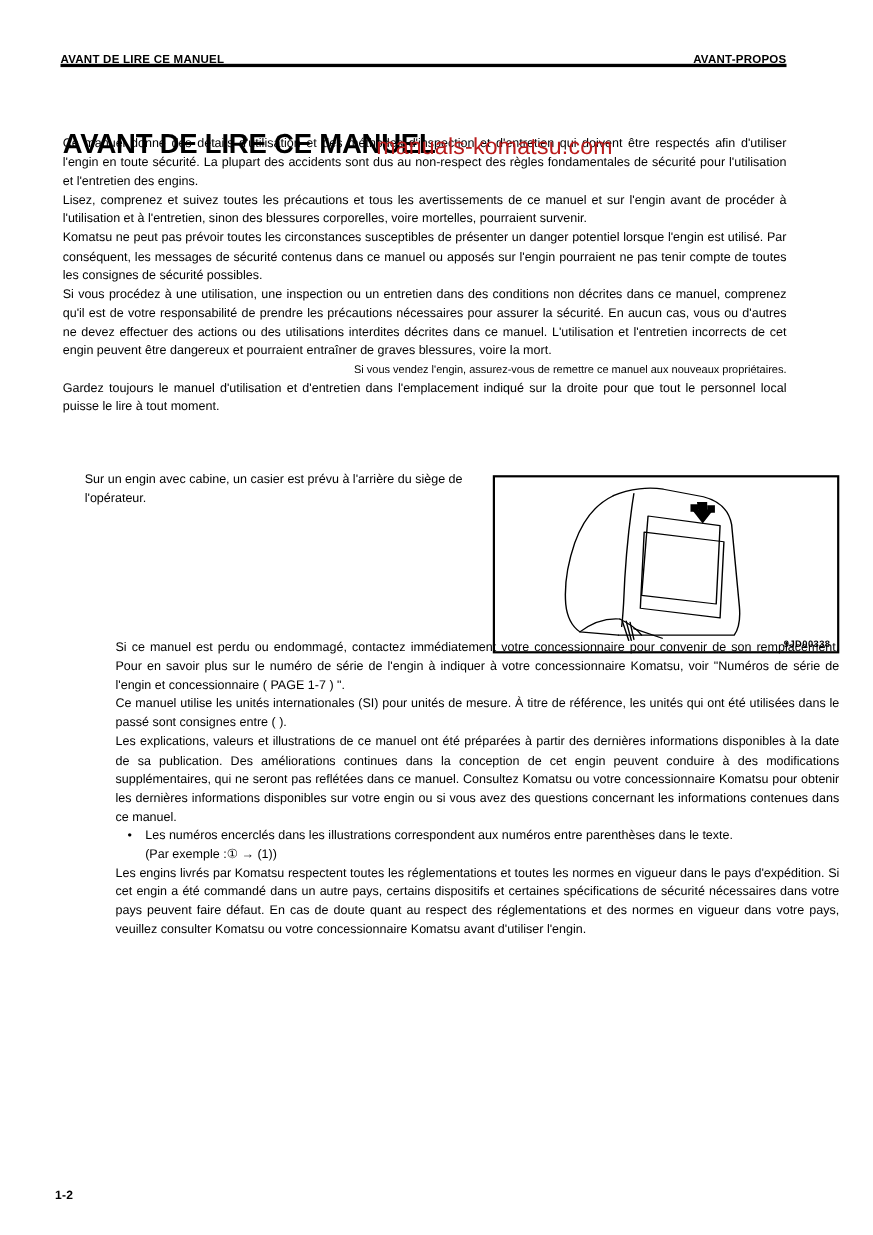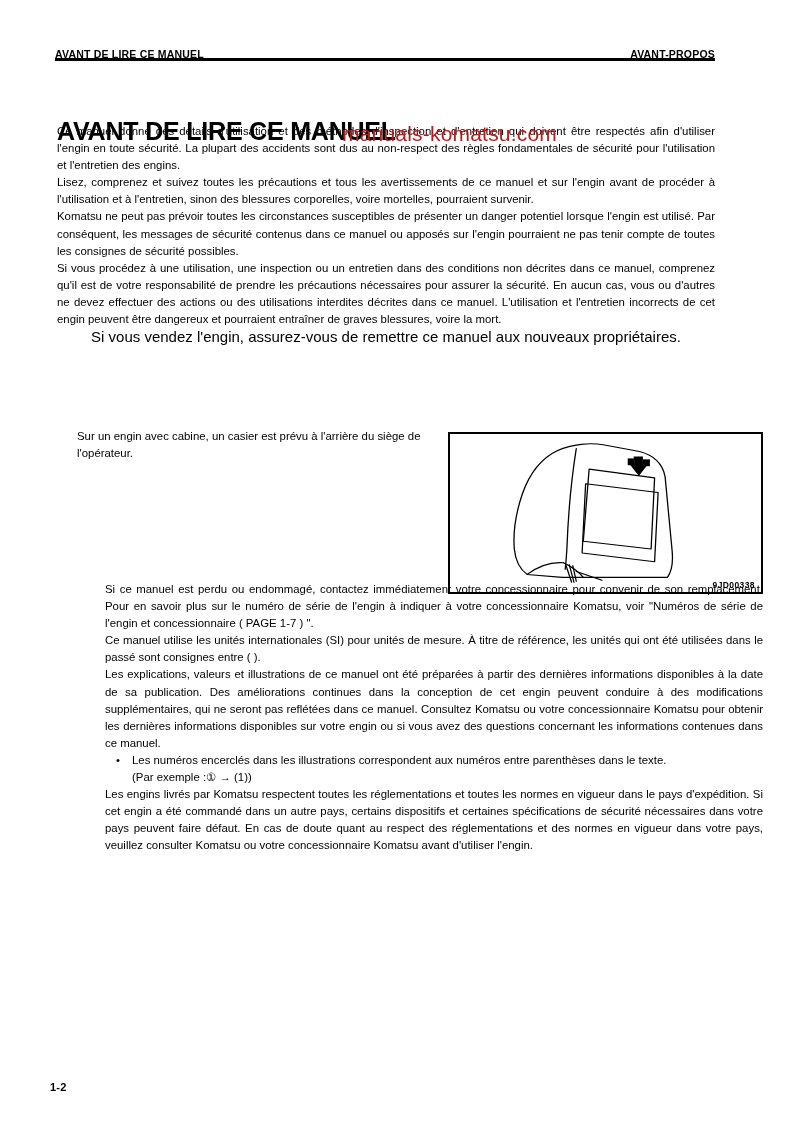--- a/index.html
+++ b/index.html
@@ -86,23 +86,23 @@
   }
   .para {
     font-size: 11.4px;
     line-height: 17.1px;
     text-align: justify;
     text-justify: inter-word;
     margin: 0;
     hyphens: none;
   }
   .para-noj {
-    font-size: 15px;
-    line-height: 17.1px;
-    text-align: center;
+    font-size: 10px;
+    line-height: 17.1px;
+    text-align: right;
     margin: 0;
   }
 
   
   .illus-row {
     position: absolute;
     left: 57px;
     top: 425px;
     width: 658px;
     height: 180px;
@@ -197,20 +197,21 @@
   <h1 class="title">AVANT DE LIRE CE MANUEL</h1>
 
   <div class="watermark">manuals-komatsu.com</div>
 
   <div class="body-col">
     <p class="para">Ce manuel donne des détails d'utilisation et des méthodes d'inspection et d'entretien qui doivent être respectés afin d'utiliser l'engin en toute sécurité. La plupart des accidents sont dus au non-respect des règles fondamentales de sécurité pour l'utilisation et l'entretien des engins.</p>
     <p class="para">Lisez, comprenez et suivez toutes les précautions et tous les avertissements de ce manuel et sur l'engin avant de procéder à l'utilisation et à l'entretien, sinon des blessures corporelles, voire mortelles, pourraient survenir.</p>
     <p class="para">Komatsu ne peut pas prévoir toutes les circonstances susceptibles de présenter un danger potentiel lorsque l'engin est utilisé. Par conséquent, les messages de sécurité contenus dans ce manuel ou apposés sur l'engin pourraient ne pas tenir compte de toutes les consignes de sécurité possibles.</p>
     <p class="para">Si vous procédez à une utilisation, une inspection ou un entretien dans des conditions non décrites dans ce manuel, comprenez qu'il est de votre responsabilité de prendre les précautions nécessaires pour assurer la sécurité. En aucun cas, vous ou d'autres ne devez effectuer des actions ou des utilisations interdites décrites dans ce manuel. L'utilisation et l'entretien incorrects de cet engin peuvent être dangereux et pourraient entraîner de graves blessures, voire la mort.</p>
     <p class="para-noj">Si vous vendez l'engin, assurez-vous de remettre ce manuel aux nouveaux propriétaires.</p>
+    <p class="para">Gardez toujours le manuel d'utilisation et d'entretien dans l'emplacement indiqué sur la droite pour que tout le personnel local puisse le lire à tout moment.</p>
   </div>
 
   <div class="illus-row">
     <div class="illus-caption">Sur un engin avec cabine, un casier est prévu à l'arrière du siège de l'opérateur.</div>
 
     <div class="illus-box">
       <svg viewBox="0 0 266 162" preserveAspectRatio="none">
         <g fill="none" stroke="#000000" stroke-width="1.1" stroke-linejoin="round" stroke-linecap="round">
 
           <path d="M 92,17 C 105,10 120,9 131,11 L 162,18

